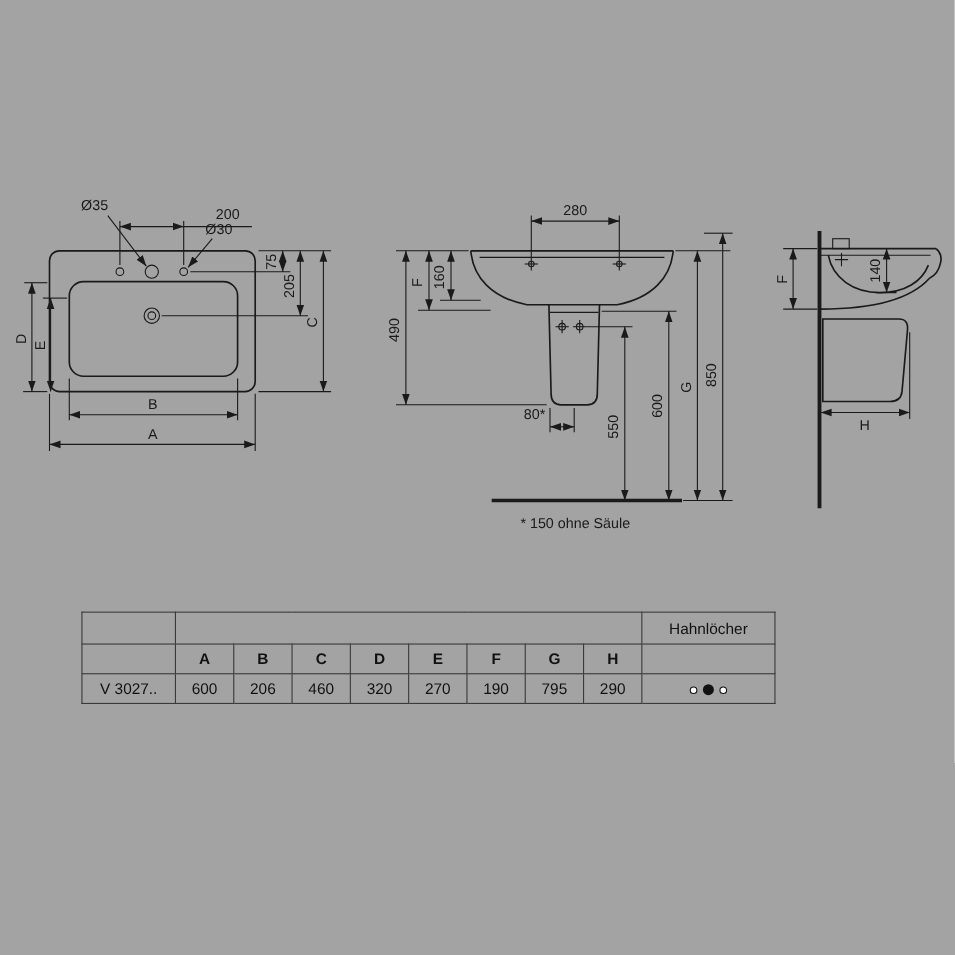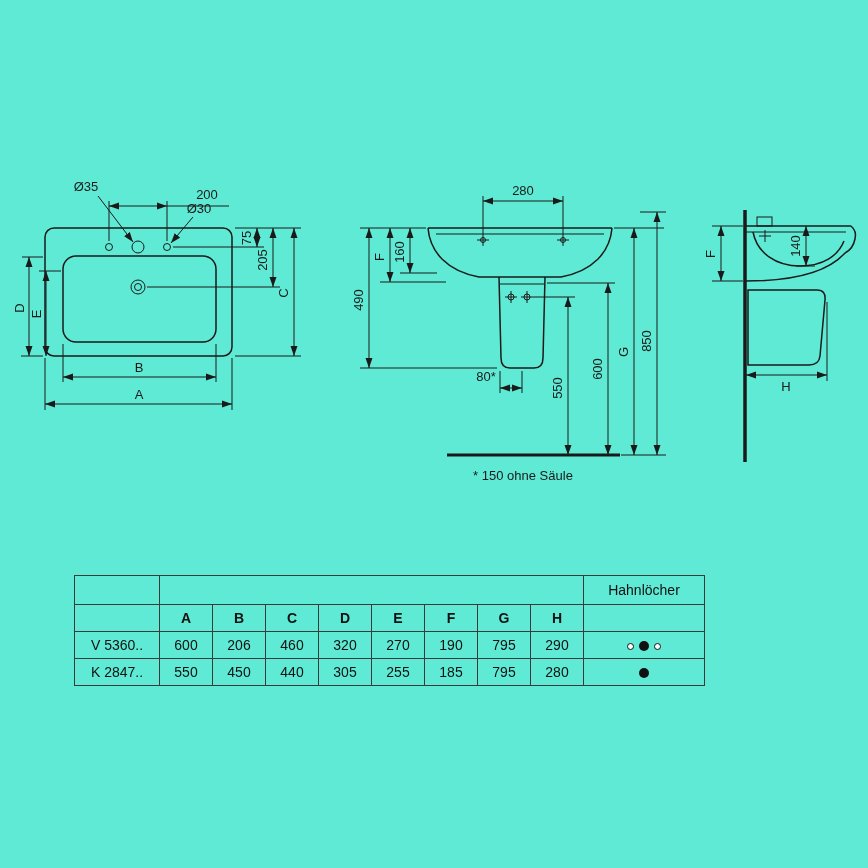--- a/index.html
+++ b/index.html
@@ -1,25 +1,25 @@
 <!DOCTYPE html>
 <html><head>
 <meta charset="utf-8">
 <style>
   html,body { margin:0; padding:0; background:#fff; }
-  .page { position:relative; width:868px; height:868px; background:#5eead4; overflow:hidden;
+  .page { position:relative; width:868px; height:868px; background:#a3a3a3; overflow:hidden;
           font-family:"Liberation Sans","DejaVu Sans",sans-serif; color:#1a1a1a; }
   svg.drawing { position:absolute; left:0; top:0; }
   svg text { font-family:"Liberation Sans","DejaVu Sans",sans-serif; font-size:13px; fill:#1a1a1a; }
   .ln  { stroke:#1a1a1a; stroke-width:1;   fill:none; }
   .ln2 { stroke:#1a1a1a; stroke-width:1.5; fill:none; }
   .ln3 { stroke:#1a1a1a; stroke-width:3;   fill:none; }
   .wall{ stroke:#1a1a1a; stroke-width:3.5; fill:none; }
 
-  .table-wrap { position:absolute; left:55px; top:575px;padding-left:19px; }
+  .table-wrap { position:absolute; left:55px; top:556px;padding-left:19px; }
   table.dims { border-collapse:collapse; table-layout:fixed; font-size:14px; color:#111; }
   table.dims td, table.dims th { border:1px solid #3a3a3a; text-align:center; padding:0; height:26px; }
   table.dims tr.head1 td { height:28px; }
   table.dims th { font-weight:bold; }
   td.model { text-align:left; padding-left:10px; }
   .dot { display:inline-block; border-radius:50%; margin:0 2.5px; vertical-align:middle; box-sizing:border-box; }
   .dot.open   { width:7px;  height:7px;  border:1.4px solid #111; background:#fff; }
   .dot.filled { width:10px; height:10px; background:#111; }
 </style>
 </head>
@@ -201,39 +201,27 @@
         <th>B</th>
         <th>C</th>
         <th>D</th>
         <th>E</th>
         <th>F</th>
         <th>G</th>
         <th>H</th>
         <td></td>
       </tr>
       <tr>
-        <td class="model">V 5360..</td>
+        <td class="model">V 3027..</td>
         <td>600</td>
         <td>206</td>
         <td>460</td>
         <td>320</td>
         <td>270</td>
         <td>190</td>
         <td>795</td>
         <td>290</td>
         <td><span class="dot open"></span><span class="dot filled"></span><span class="dot open"></span></td>
       </tr>
-      <tr>
-        <td class="model">K 2847..</td>
-        <td>550</td>
-        <td>450</td>
-        <td>440</td>
-        <td>305</td>
-        <td>255</td>
-        <td>185</td>
-        <td>795</td>
-        <td>280</td>
-        <td><span class="dot filled"></span></td>
-      </tr>
     </tbody>
       </table>
   </div>
 </div>
 
 </body></html>

